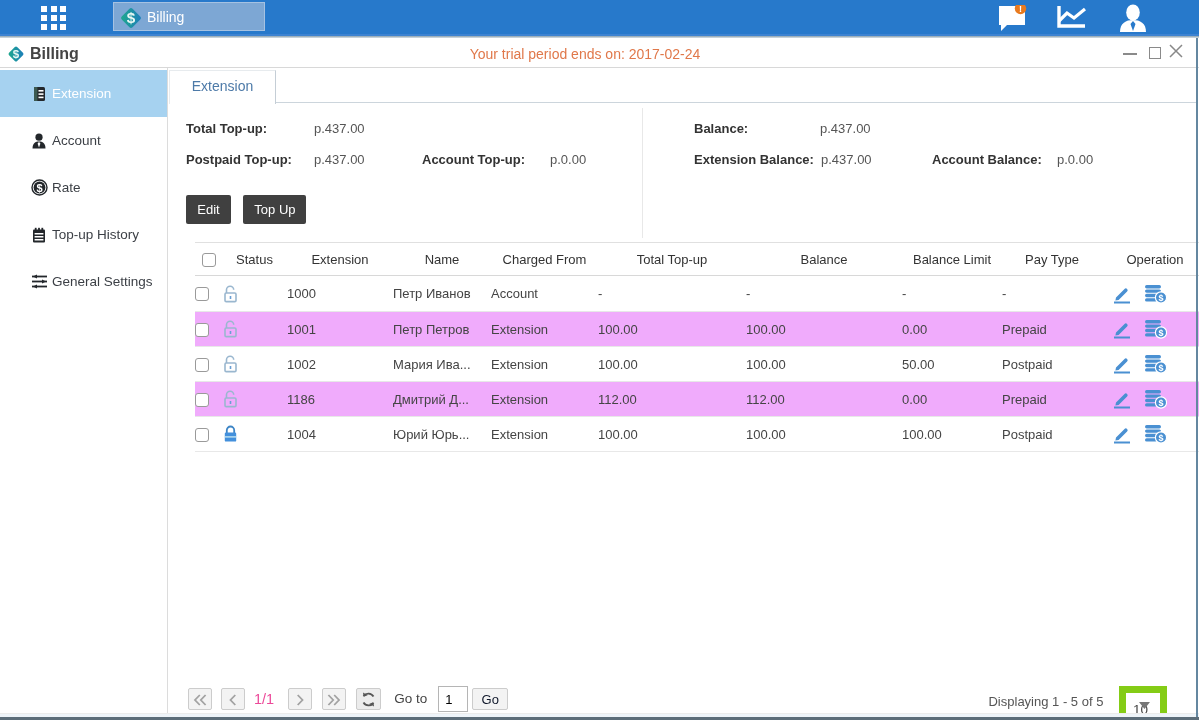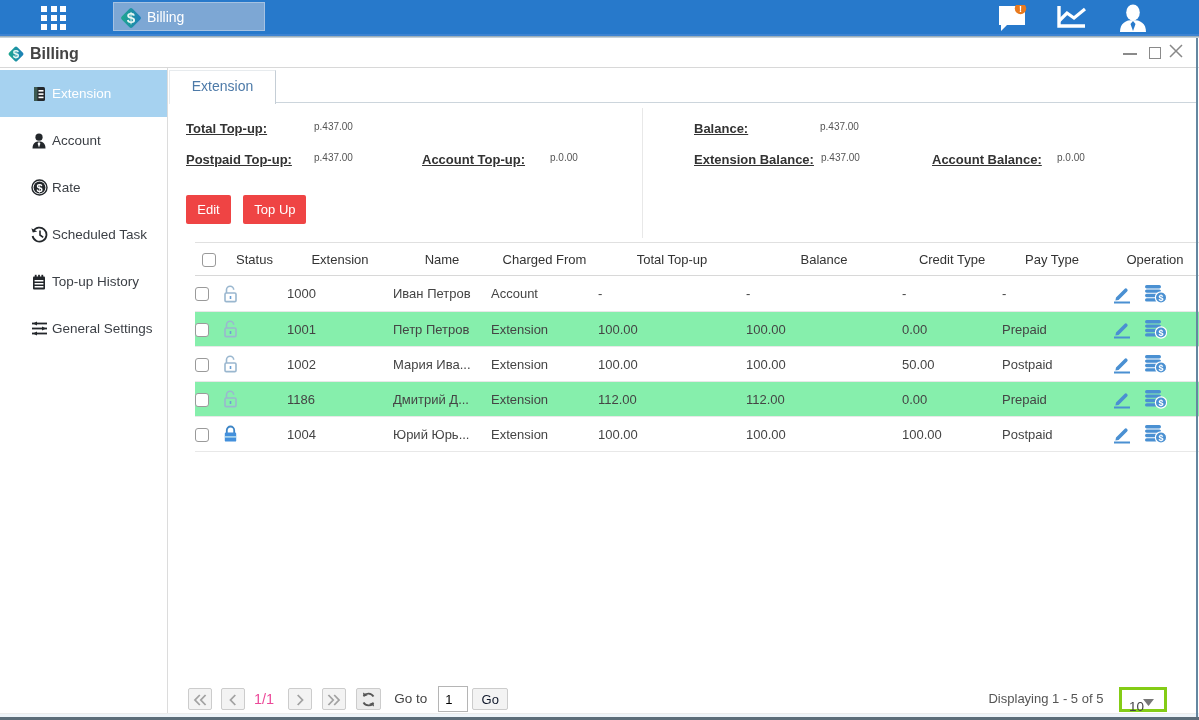--- a/index.html
+++ b/index.html
@@ -19,30 +19,30 @@
 #winctl { position:absolute; right:16px; top:0px; height:32px; }
 #sidebar { position:absolute; left:0; top:68px; width:168px; height:649px; background:#fff; border-right:1px solid #dcdcdc; padding-top:2px; }
 .mitem { display:flex; align-items:center; height:47px; color:#3b3f45; font-size:13.5px; }
 .mitem .ic { width:21px; margin-left:31px; display:flex; align-items:center; }
 .mitem .lbl { }
 .mitem.sel { background:#a6d2f0; color:#fff; }
 #content { position:absolute; left:169px; top:68px; width:1028px; height:649px; background:#fff; }
 #tabrow { position:absolute; left:0; top:2px; width:1028px; height:33px; }
 #tabrow .line { position:absolute; left:0; top:32px; width:1028px; height:1px; background:#ccd5dc; }
 #tab1 { position:absolute; left:0; top:0; width:107px; height:34px; background:#fff; border:1px solid #c5ced6; border-top-color:#e7ebee; border-left-color:#e7ebee; border-bottom:none; color:#4d7aa8; font-size:14px; text-align:center; line-height:31px; }
-.lblb { font-weight:bold; color:#333; font-size:13px; position:absolute;text-decoration:underline; }
-.val { color:#555; font-size:10px; position:absolute; }
+.lblb { font-weight:bold; color:#333; font-size:13px; position:absolute; }
+.val { color:#555; font-size:13px; position:absolute; }
 #btns { position:absolute; left:17px; top:127px; }
-.bluebtn { display:inline-block; background:#ef4444; color:#fff; font-size:13px; text-align:center; height:29px; line-height:29px; border-radius:2px; vertical-align:top; }
+.bluebtn { display:inline-block; background:#404040; color:#fff; font-size:13px; text-align:center; height:29px; line-height:29px; border-radius:2px; vertical-align:top; }
 #tablewrap { position:absolute; left:26px; top:174px; width:1007px; }
 table { border-collapse:collapse; width:1007px; table-layout:fixed; font-size:13px; color:#444; }
 th { font-weight:normal; color:#333; font-size:13px; height:33px; border-top:1px solid #e0e0e0; border-bottom:1px solid #d8d8d8; text-align:center; }
 th:last-child { padding-left:6px; }
 td { height:35px; border-bottom:1px solid #e8e8e8; }
-tr.odd td { background:#86efac; }
+tr.odd td { background:#f0abfc; }
 tr.r1 td { height:36px; }
 #pager { position:absolute; left:19px; top:620px; height:22px; font-size:0; white-space:nowrap; }
 .pbtn { display:inline-block; width:24px; height:22px; background:#f3f3f3; border:1px solid #ccc; color:#9a9a9a; text-align:center; line-height:18px; font-size:13px; vertical-align:top; border-radius:2px; }
 #pageinfo { position:absolute; right:30px; top:618px; font-size:13px; color:#555; line-height:25px; }
 #bottombar { position:absolute; left:0; top:717px; width:1199px; height:3px; background:#5c6d79; }
 #rightedge { position:absolute; left:1196px; top:36px; width:2px; height:681px; background:#6487a0; }
 </style>
 </head>
 <body>
 <div id="topbar">
@@ -87,20 +87,21 @@
     </svg>
   </div>
 </div>
 <div style="position:absolute;left:0;top:36px;width:1199px;height:2px;background:linear-gradient(#8ba0ad,#d8e2e8);z-index:5"></div>
 <div id="titlebar">
   <svg class="logo" width="18" height="18" viewBox="0 0 22 22">
     <rect x="4" y="4" width="14" height="14" rx="2" transform="rotate(45 11 11)" fill="url(#g1)"></rect>
     <text x="11" y="16" text-anchor="middle" font-size="14" font-weight="bold" fill="#e8f8f4">$</text>
   </svg>
   <span class="name">Billing</span>
+  <div id="trial">Your trial period ends on: 2017-02-24</div>
   <div id="winctl">
     <div style="position:absolute;right:46px;top:17px;width:14px;height:1.5px;background:#8a8a8a"></div>
     <div style="position:absolute;right:22px;top:11px;width:12px;height:12px;border:1.5px solid #8a8a8a"></div>
     <svg style="position:absolute;right:0px;top:8px" width="14" height="14" viewBox="0 0 14 14">
         <path d="M1 1 L13 13 M13 1 L1 13" stroke="#888" stroke-width="1.5"></path>
       </svg>
   </div>
 </div>
 <div id="sidebar">
   <div class="mitem sel">
@@ -127,30 +128,20 @@
     </div>
   <div class="mitem">
       <span class="ic">
         <svg width="17" height="17" viewBox="0 0 17 17">
           <circle cx="8.5" cy="8.5" r="7.5" fill="none" stroke="#23272b" stroke-width="1.4"></circle>
           <circle cx="8.5" cy="8.5" r="5.9" fill="#23272b"></circle>
           <text x="8.5" y="13" text-anchor="middle" font-size="11" font-weight="bold" fill="#fff">$</text>
         </svg>
       </span>
       <span class="lbl">Rate</span>
-    </div>
-  <div class="mitem">
-      <span class="ic">
-        <svg width="17" height="17" viewBox="0 0 17 17">
-          <path d="M2.2 5.5 a7 7 0 1 1 -0.6 4.5" fill="none" stroke="#23272b" stroke-width="1.8"></path>
-          <path d="M0.4 2.2 l1.4 4.4 l4.4 -1.2 z" fill="#23272b"></path>
-          <path d="M9 4.5 v4.5 l3.2 2.4" fill="none" stroke="#23272b" stroke-width="1.6"></path>
-        </svg>
-      </span>
-      <span class="lbl">Scheduled Task</span>
     </div>
   <div class="mitem">
       <span class="ic">
         <svg width="16" height="16" viewBox="0 0 16 16">
           <rect x="2" y="2.5" width="12" height="13" rx="1" fill="#23272b"></rect>
           <rect x="3.8" y="0.8" width="1.8" height="3" fill="#23272b"></rect>
           <rect x="7.1" y="0.8" width="1.8" height="3" fill="#23272b"></rect>
           <rect x="10.4" y="0.8" width="1.8" height="3" fill="#23272b"></rect>
           <rect x="3.6" y="6" width="8.8" height="1.5" fill="#fff"></rect>
           <rect x="3.6" y="9" width="8.8" height="1.5" fill="#fff"></rect>
@@ -213,33 +204,33 @@
       </colgroup>
       <tbody>
           <tr>
         <th><span class="cb"></span></th>
             <th>Status</th>
             <th>Extension</th>
             <th>Name</th>
             <th>Charged From</th>
             <th>Total Top-up</th>
             <th>Balance</th>
-            <th>Credit Type</th>
+            <th>Balance Limit</th>
             <th>Pay Type</th>
             <th>Operation</th>
       </tr>
       <tr class="r1">
         <td><span class="cb"></span></td>
             <td><svg width="17" height="18" viewBox="0 0 17 18" style="vertical-align:middle">
                 <path d="M4.5 8 v-3.2 a3.6 3.6 0 0 1 7.2 0" fill="none" stroke="#9ab7cf" stroke-width="1.6"></path>
                 <rect x="3" y="8" width="11" height="8.6" rx="1.2" fill="none" stroke="#9ab7cf" stroke-width="1.6"></rect>
                 <line x1="8.5" y1="11" x2="8.5" y2="14" stroke="#6b9fd4" stroke-width="1.6"></line>
               </svg></td>
             <td>1000</td>
-            <td>Иван Петров</td>
+            <td>Петр Иванов</td>
             <td>Account</td>
             <td>-</td>
             <td>-</td>
             <td>-</td>
             <td>-</td>
             <td><svg width="24" height="20" viewBox="0 0 24 20" style="vertical-align:middle;margin-left:10px">
                 <g stroke="#4a90d2" fill="#4a90d2">
                   <path d="M4 13.5 L12.5 5 a1.8 1.8 0 0 1 2.6 2.6 L6.6 16 L3.4 16.6 z" fill="#4a90d2" stroke="none"></path>
                   <rect x="2" y="17.5" width="16" height="2" stroke="none"></rect>
                 </g>
@@ -397,21 +388,21 @@
             <path d="M2.5 10.5 a6 6 0 0 0 10 0.5"></path>
           </g>
           <path d="M2 0.5 l0.6 4.2 l4 -1.4 z" fill="#555"></path>
           <path d="M13 14.5 l-0.6 -4.2 l-4 1.4 z" fill="#555"></path>
         </svg></span>
     <span style="display:inline-block;margin-left:13px;font-size:13.5px;color:#444;line-height:22px;vertical-align:top">Go to</span>
     <input style="margin-left: 11px; margin-top: -2px; width: 30px; height: 26px; border: 1px solid rgb(181, 181, 181); font-size: 13px; padding-left: 6px; vertical-align: top; font-family: inherit;" value="1">
     <span class="pbtn" style="margin-left:4px;width:36px;color:#0f172a;font-size:13px;line-height:21px;letter-spacing:0">Go</span>
   </div>
   <div id="pageinfo">Displaying 1 - 5 of 5
-    <span style="display:inline-block;width:48px;height:25px;border:3px solid #84cc16;margin-left:12px;position:relative;vertical-align:middle;background:#fff">
+    <span style="display:inline-block;width:48px;height:34px;border:7px solid #84cc16;margin-left:12px;position:relative;vertical-align:middle;background:#fff">
       <span style="position:absolute;left:7px;top:4px;font-size:13.5px;color:#444">10</span>
       <svg style="position:absolute;right:10px;top:9px" width="11" height="7">
           <path d="M0 0 h11 l-5.5 7 z" fill="#777"></path>
         </svg>
     </span>
   </div>
 </div>
 <div style="position:absolute;left:0;top:713px;width:1199px;height:1px;background:#ececec"></div>
 <div style="position:absolute;left:0;top:714px;width:1199px;height:3px;background:#eef4f9"></div>
 <div id="bottombar"></div>

